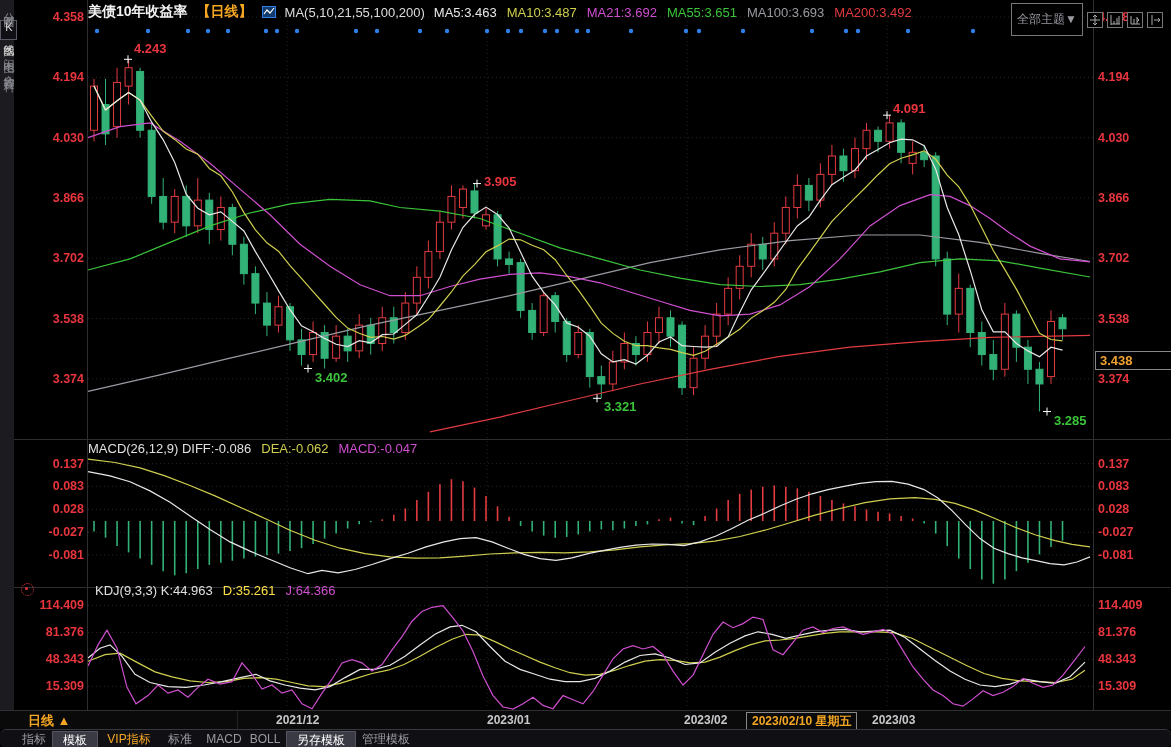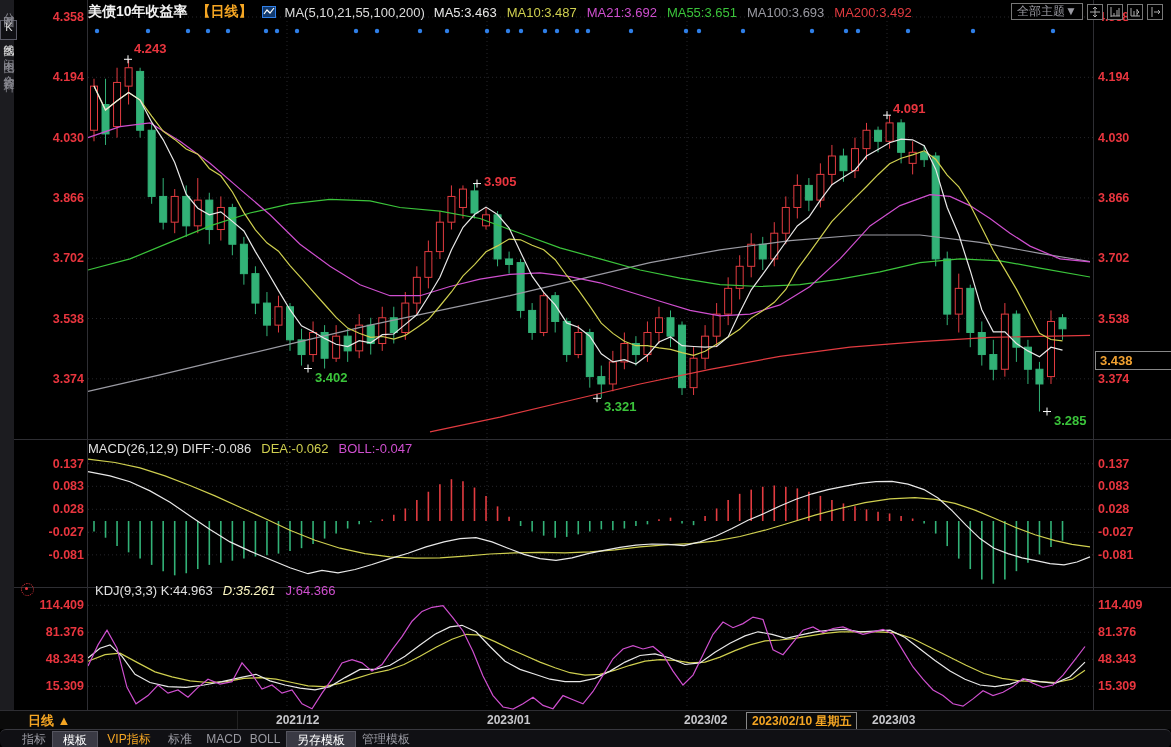--- a/index.html
+++ b/index.html
@@ -11,21 +11,21 @@
   .side-item{writing-mode:vertical-rl;text-orientation:upright;font-size:11px;color:#8a8a92;
     margin:4px 0 10px 1px;letter-spacing:2px;cursor:pointer;}
   .side-item.sel{color:#ddd;background:#101014;border:1px solid #5a5a66;margin-left:0;}
   
   #hdr{position:absolute;left:88px;top:3px;height:18px;display:flex;align-items:center;gap:9px;
     z-index:6;font-size:13px;white-space:nowrap;}
   #hdr .title{color:#f2f2f2;font-weight:bold;font-size:14px;}
   #hdr .period{color:#f5a623;font-weight:bold;font-size:14px;}
   #hdr .formula{color:#ddd;}
   #topright{position:absolute;right:8px;top:3px;display:flex;gap:4px;align-items:center;z-index:6;}
-  #theme-btn{border:1px solid #777;color:#9a9aa2;font-size:12px;padding:0 5px;height:15px;
+  #theme-btn{border:1px solid #777;color:#9a9aa2;font-size:12px;padding:8px 5px;height:15px;
     line-height:15px;cursor:pointer;background:#000;}
   .tool-btn{width:14px;height:14px;border:1px solid #777;background:#000;cursor:pointer;
     display:flex;align-items:center;justify-content:center;}
   
   .panel-hdr{position:absolute;z-index:6;font-size:13px;white-space:nowrap;}
   .panel-hdr span{margin-right:10px;}
   #alert-ic{position:absolute;left:21px;top:583px;width:11px;height:11px;border:1px dotted #e8353e;
     border-radius:50%;z-index:6;}
   #alert-ic::after{content:"";position:absolute;left:3px;top:3px;width:3px;height:3px;
     background:#e8353e;border-radius:50%;}
@@ -455,22 +455,22 @@
       <text x="84" y="663.3221682" fill="#e8353e" font-size="12.5" font-weight="bold" text-anchor="end">48.343</text>
       <text x="1098" y="663.3221682" fill="#e8353e" font-size="12.5" font-weight="bold" text-anchor="start">48.343</text>
       <text x="84" y="690.33407" fill="#e8353e" font-size="12.5" font-weight="bold" text-anchor="end">15.309</text>
       <text x="1098" y="690.33407" fill="#e8353e" font-size="12.5" font-weight="bold" text-anchor="start">15.309</text>
       <line x1="87.5" x2="87.5" y1="0" y2="710" stroke="#2e2e33"></line>
       <line x1="1093.5" x2="1093.5" y1="0" y2="710" stroke="#2e2e33"></line>
       <line x1="0" x2="1171" y1="439.5" y2="439.5" stroke="#2e2e33"></line>
       <line x1="0" x2="1171" y1="587.5" y2="587.5" stroke="#2e2e33"></line>
     </svg>
 
-<div class="panel-hdr" id="macd-hdr" style="left:88px;top:441px;"><span style="color: rgb(224, 224, 224);">MACD(26,12,9) DIFF:-0.086</span><span style="color: rgb(207, 207, 79);">DEA:-0.062</span><span style="color: rgb(207, 79, 207);">BOLL:-0.047</span></div>
-<div class="panel-hdr" id="kdj-hdr" style="left:95px;top:583px;"><span style="color: rgb(224, 224, 224);">KDJ(9,3,3) K:44.963</span><span style="color: #fef9c3; font-style: italic;">D:35.261</span><span style="color: rgb(207, 79, 207);">J:64.366</span></div>
+<div class="panel-hdr" id="macd-hdr" style="left:88px;top:441px;"><span style="color: rgb(224, 224, 224);">MACD(26,12,9) DIFF:-0.086</span><span style="color: rgb(207, 207, 79);">DEA:-0.062</span><span style="color: rgb(207, 79, 207);">MACD:-0.047</span></div>
+<div class="panel-hdr" id="kdj-hdr" style="left:95px;top:583px;"><span style="color: rgb(224, 224, 224);">KDJ(9,3,3) K:44.963</span><span style="color: #fde047;">D:35.261</span><span style="color: rgb(207, 79, 207);">J:64.366</span></div>
 <div id="alert-ic"></div>
 
 <div id="badge">3.438</div>
 
 <div id="taxis">
   <span id="period-ctl">日线 ▲</span>
   <span class="cell-sep"></span>
 <span class="tlabel" style="left: 276px;">2021/12</span>
       <span class="tlabel" style="left: 487px; text-align: center;">2023/01</span>
       <span class="tlabel" style="left: 684px;">2023/02</span>

